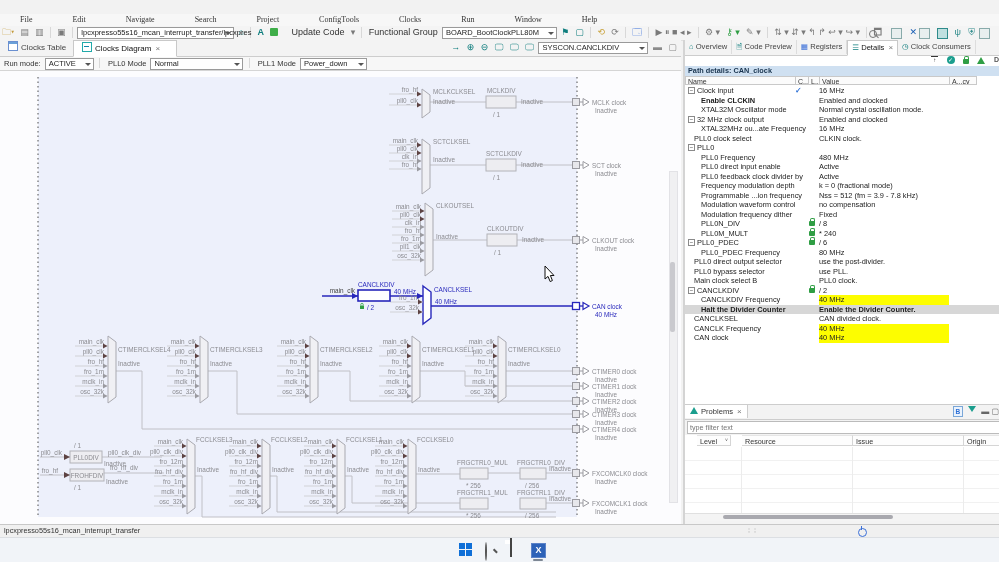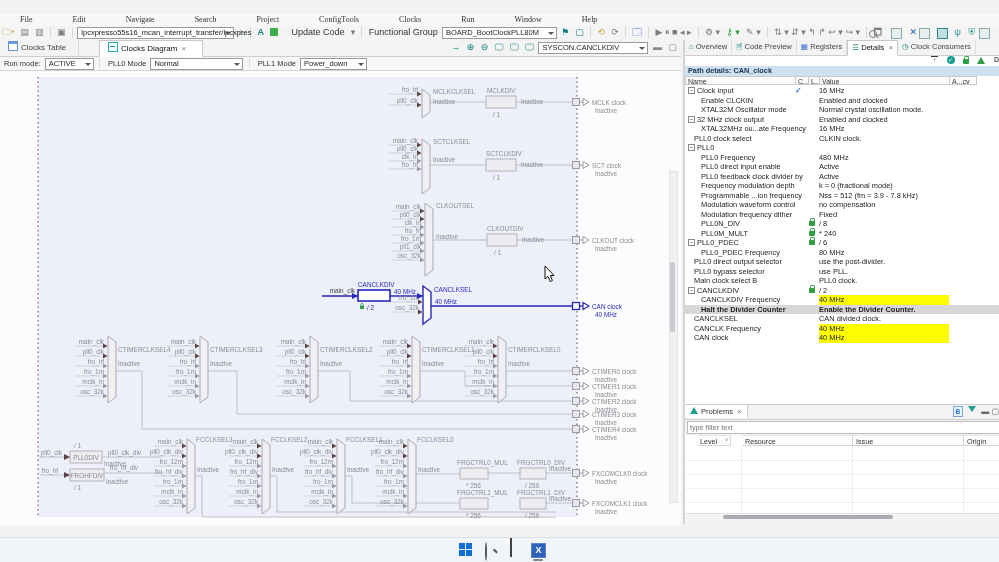--- a/index.html
+++ b/index.html
@@ -20,21 +20,21 @@
   .combo .car{position:absolute;right:2px;top:4px;width:0;height:0;border-left:3px solid transparent;border-right:3px solid transparent;border-top:3px solid #555;}
   .teal{color:#0e7d7d !important;}
   .greenbox{display:inline-block;width:8px;height:8px;background:#3fae49;margin:2px 2px 0 2px;vertical-align:top;border-radius:1px;}
   .tile{display:inline-block;width:9px;height:9px;border:1px solid #8aa;margin:1px 1px 0 1px;vertical-align:top;background:#e8efef;}
   .tile.sel{background:#bfe0e0;border-color:#2e8b8b;}
   .mag{display:inline-block;width:6px;height:6px;border:1.3px solid #777;border-radius:50%;position:relative;margin:2px 4px 0 2px;vertical-align:top;}
   .mag:after{content:'';position:absolute;left:5px;top:5px;width:4px;height:1.3px;background:#777;transform:rotate(45deg);}
   
   #edittabs{position:absolute;left:0;top:40px;width:681px;height:16px;background:#f3f3f3;border-bottom:1px solid #cdcdcd;font-size:8px;color:#444;}
   .etab{position:absolute;top:0;height:15px;line-height:15px;padding:0 8px;border-right:1px solid #d9d9d9;}
-  .etab.active{background:#fff;border:1px solid #c9c9c9;border-bottom:1px solid #fff;color:#111;margin-left:26px;}
+  .etab.active{background:#fff;border:1px solid #c9c9c9;border-bottom:1px solid #fff;color:#111;}
   .tabico{display:inline-block;width:8px;height:8px;margin-right:3px;vertical-align:-1px;}
   .ico-table{background:linear-gradient(#6aa0d8,#6aa0d8) 0 0/8px 2px no-repeat,#fff;border:1px solid #6a8fd0;}
   .ico-diag{background:#fff;border:1px solid #2aa;position:relative;}
   .ico-diag:after{content:'';position:absolute;left:1px;top:3px;width:5px;height:1px;background:#18a;}
   .closex{color:#777;margin-left:4px;font-size:8px;}
   #dgtools{position:absolute;right:2px;top:1px;font-size:9px;color:#0e7d7d;}
   #dgtools .tbi{display:inline-block;padding:0 2px;height:13px;line-height:13px;vertical-align:top;}
   .gr{color:#8a8a8a !important;}
   
   #runrow{position:absolute;left:0;top:57px;width:681px;height:13px;background:#f7f7f7;font-size:7.5px;color:#333;white-space:nowrap;}
@@ -610,21 +610,21 @@
       <div class="hc" style="left:264px;width:28px;">A...cy</div>
     </div>
     <div id="detrows">
         <div class="drow">
           <div class="dn" style="padding-left: 2px;"><span class="exp">−</span>Clock input</div>
           <div class="dc"><span class="chk">✓</span></div>
           <div class="dl"></div>
           <div class="dv">16 MHz</div>
         </div>
         <div class="drow">
-          <div class="dn" style="padding-left: 16px;">Enable CLCKIN</div>
+          <div class="dn" style="padding-left: 16px; font-weight: bold;">Enable CLCKIN</div>
           <div class="dc"></div>
           <div class="dl"></div>
           <div class="dv">Enabled and clocked</div>
         </div>
         <div class="drow">
           <div class="dn" style="padding-left: 16px;">XTAL32M Oscillator mode</div>
           <div class="dc"></div>
           <div class="dl"></div>
           <div class="dv">Normal crystal oscillation mode.</div>
         </div>
@@ -800,20 +800,25 @@
       <div class="pvline" style="left: 56px;"></div>
           <div class="pvline" style="left: 167px;"></div>
           <div class="pvline" style="left: 278px;"></div>
         </div>
       <div id="pscroll">
           <div id="pthumb"></div>
         </div>
     </div>
   </div>
 
+  <div id="statusbar">
+    <span id="sbtext">lpcxpresso55s16_mcan_interrupt_transfer</span>
+    <span id="sbdots">⁞ ⁞</span>
+    <span class="pwr"></span>
+  </div>
 
   <div id="taskbar">
     <span class="tkico" style="left:459px;">
         <span class="winlogo">
           <i></i>
           <i></i>
           <i></i>
           <i></i>
         </span>
       </span>

